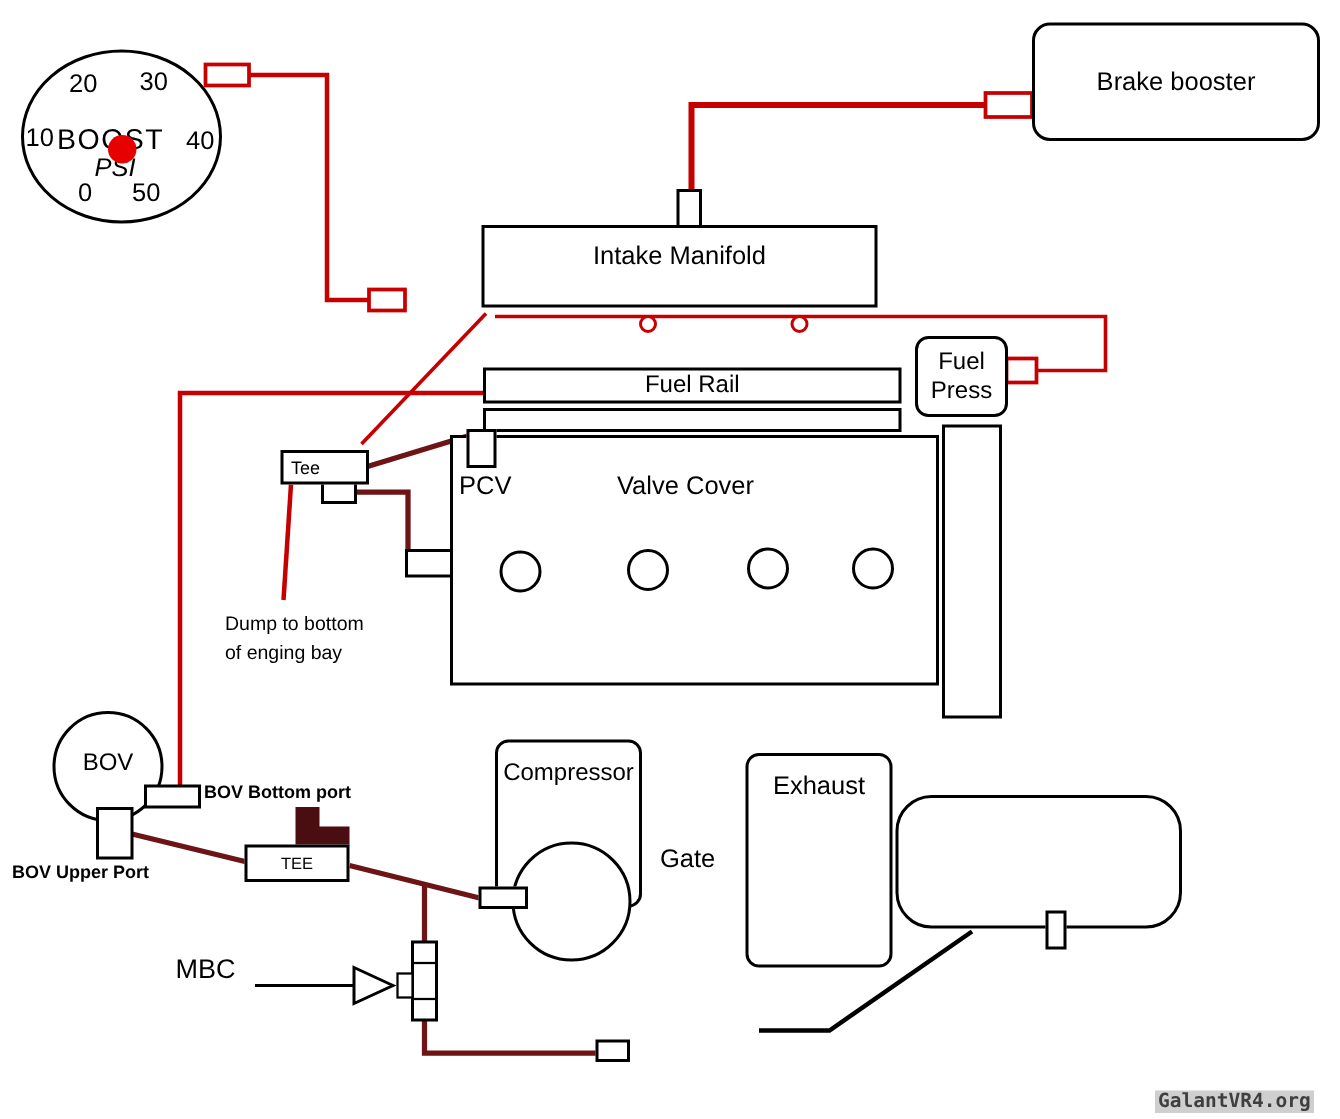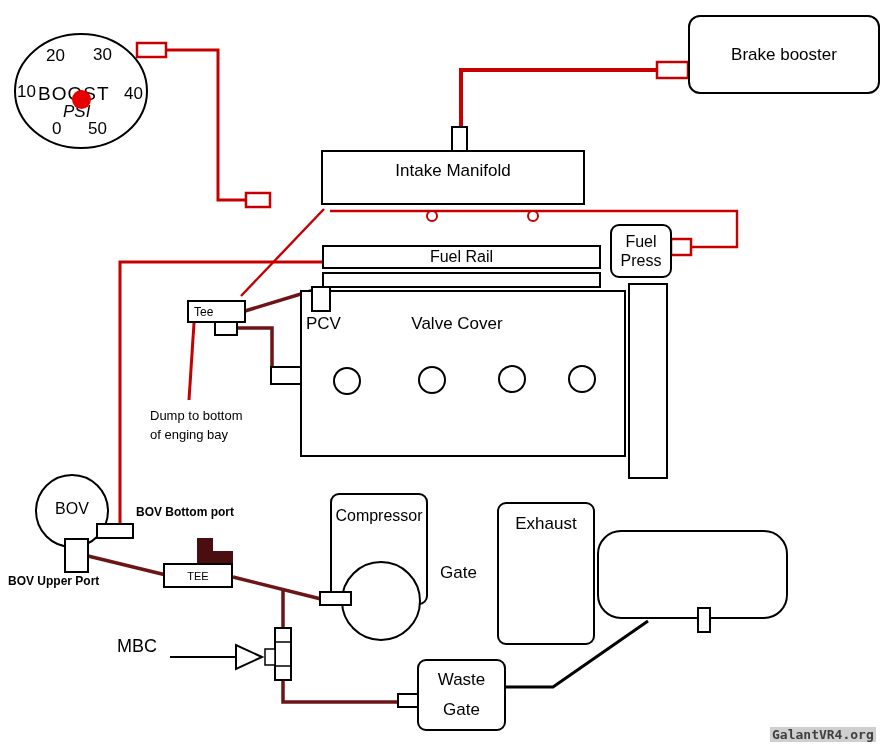--- a/index.html
+++ b/index.html
@@ -130,21 +130,21 @@
   <div class="box" style="left:187px; top:300px; width:59px; height:23px; font-size:12px; padding:3px 0 0 5px;">
     <span>Tee</span>
   </div>
 
   <div class="label f13" style="left:150px; top:406px; line-height:19px; white-space:normal;">
     <div>Dump to bottom</div>
     <div>of enging bay</div>
   </div>
 
   <div class="label f16" style="left:44px; top:500px; width:56px; text-align:center;">BOV</div>
-  <div class="label f12b" style="left:136px; top:505px;">BOV Bottom port</div>
+  <div class="label f12b" style="left:136px; top:521px;">BOV Bottom port</div>
   <div class="label f12b" style="left:8px; top:574px;">BOV Upper Port</div>
 
   <div class="box flex-center" style="left:163px; top:563px; width:70px; height:25px; font-size:11px;">
     <span>TEE</span>
   </div>
 
   <div class="label" style="left:117px; top:636px; font-size:18px;">MBC</div>
 
   <div class="box rounded-sm" style="left:330px; top:493px; width:98px; height:112px;text-decoration:underline;">
     <span class="label f16" style="left:0; right:0; top:12px; text-align:center; position:absolute;">Compressor</span>
@@ -153,20 +153,16 @@
   <div class="label f17" style="left:440px; top:563px;">Gate</div>
   <div class="box rounded-sm" style="left:497px; top:502px; width:98px; height:143px;">
     <span class="label f17" style="left:0; right:0; top:10px; text-align:center; position:absolute;">Exhaust</span>
   </div>
   <div class="box rounded-lg" style="left:597px; top:530px; width:191px; height:89px;"></div>
 
   <div class="nipple" style="left:319px; top:591px; width:33px; height:15px;"></div>
   <div class="nipple" style="left:697px; top:607px; width:14px; height:26px;"></div>
   <div class="nipple" style="left:397px; top:693px; width:23px; height:15px;"></div>
 
-  <div class="box rounded-sm flex-center f17" style="left:417px; top:659px; width:89px; height:72px; flex-direction:column; line-height:30px;">
-    <span>Waste</span>
-    <span>Gate</span>
-  </div>
 
   <div class="watermark">GalantVR4.org</div>
 
 </div>
 
 </body></html>

